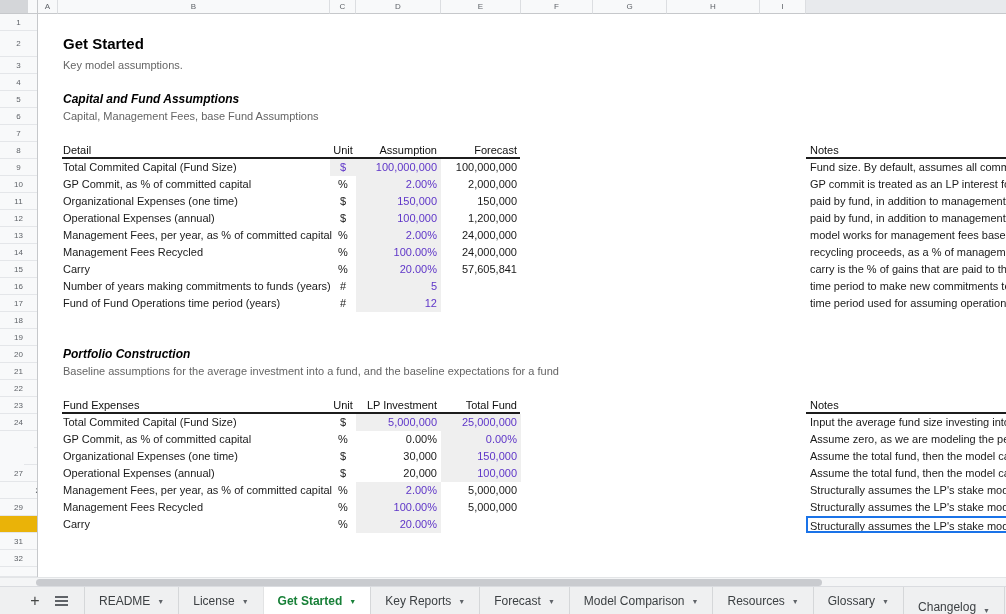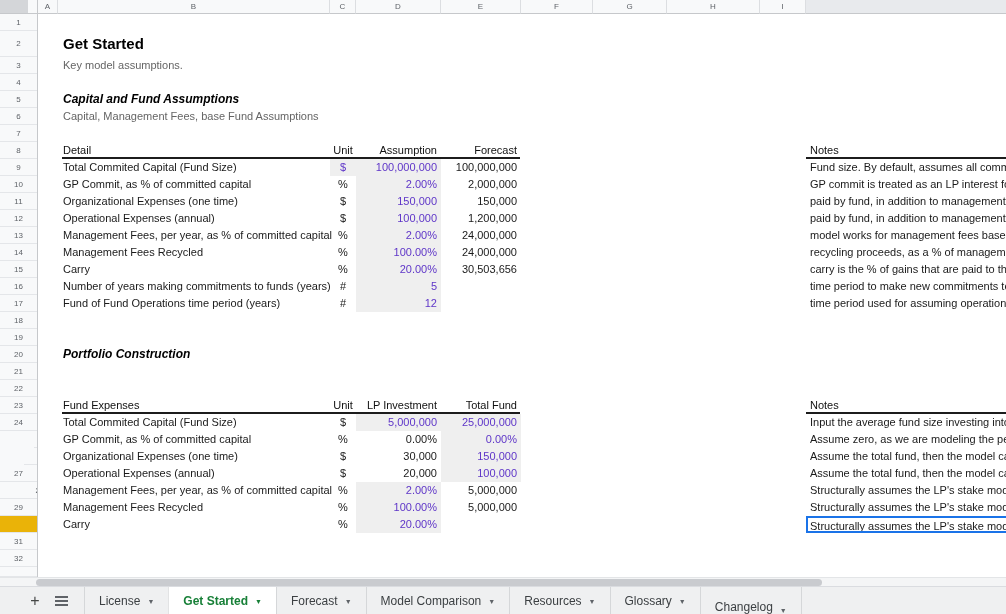--- a/index.html
+++ b/index.html
@@ -178,39 +178,40 @@
         <div class="cell c-detail">Management Fees Recycled</div>
         <div class="cell c-unit">%</div>
         <div class="cell c-v1 g p">100.00%</div>
         <div class="cell c-v2">24,000,000</div>
         <div class="cell c-note">recycling proceeds, as a % of management fees</div>
       </div>
       <div class="cellrow" style="top:261px;">
         <div class="cell c-detail">Carry</div>
         <div class="cell c-unit">%</div>
         <div class="cell c-v1 g p">20.00%</div>
-        <div class="cell c-v2">30,503,656</div>
+        <div class="cell c-v2">57,605,841</div>
         <div class="cell c-note">carry is the % of gains that are paid to the GP</div>
       </div>
       <div class="cellrow" style="top:278px;">
         <div class="cell c-detail">Number of years making commitments to funds (years)</div>
         <div class="cell c-unit">#</div>
         <div class="cell c-v1 g p">5</div>
         <div class="cell c-v2"></div>
         <div class="cell c-note">time period to make new commitments to funds</div>
       </div>
       <div class="cellrow" style="top:295px;">
         <div class="cell c-detail">Fund of Fund Operations time period (years)</div>
         <div class="cell c-unit">#</div>
         <div class="cell c-v1 g p">12</div>
         <div class="cell c-v2"></div>
         <div class="cell c-note">time period used for assuming operational expenses</div>
       </div>
 
       <div class="sectitle" style="top:346px;">Portfolio Construction</div>
+      <div class="subtle" style="top:363px;">Baseline assumptions for the average investment into a fund, and the baseline expectations for a fund</div>
 
       <div class="cellrow thead" style="top:397px;">
         <div class="cell c-detail">Fund Expenses</div>
         <div class="cell c-unit">Unit</div>
         <div class="cell c-v1">LP Investment</div>
         <div class="cell c-v2">Total Fund</div>
         <div class="cell c-note">Notes</div>
       </div>
       <div class="underline" style="left:62px; top:412px; width:458px;"></div>
       <div class="underline" style="left:806px; top:412px; width:200px;"></div>
@@ -273,28 +274,36 @@
 
   <div id="tabbar">
     <div class="barbtn">
         <span class="plus">+</span>
       </div>
     <div class="barbtn">
         <span class="menu-icon"></span>
       </div>
     <div id="tabs">
       <div class="tab">
+          <span>README</span>
+          <span class="arrow">▼</span>
+        </div>
+      <div class="tab">
           <span>License</span>
           <span class="arrow">▼</span>
         </div>
       <div class="tab active">
           <span>Get Started</span>
           <span class="arrow">▼</span>
         </div>
       <div class="tab">
+          <span>Key Reports</span>
+          <span class="arrow">▼</span>
+        </div>
+      <div class="tab">
           <span>Forecast</span>
           <span class="arrow">▼</span>
         </div>
       <div class="tab">
           <span>Model Comparison</span>
           <span class="arrow">▼</span>
         </div>
       <div class="tab">
           <span>Resources</span>
           <span class="arrow">▼</span>

